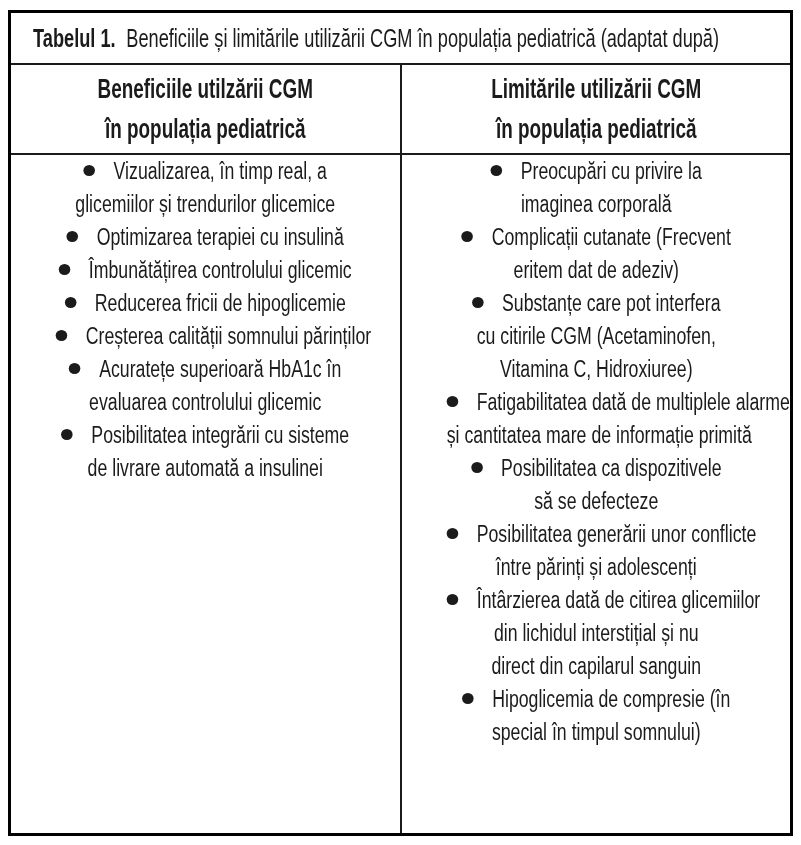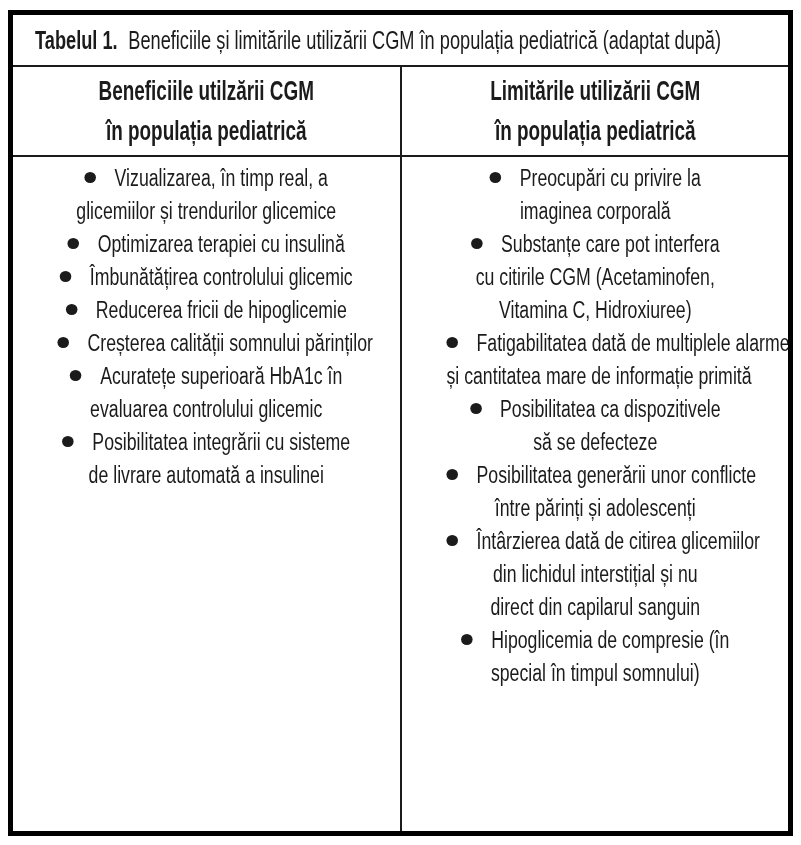--- a/index.html
+++ b/index.html
@@ -11,21 +11,21 @@
     font-family: "Liberation Sans", "DejaVu Sans", sans-serif;
     color: #1b1b1b;
     overflow: hidden;
   }
   .table {
     position: absolute;
     left: 8px;
     top: 10px;
     width: 785px;
     height: 826px;
-    border: 5px solid #000000;
+    border: 3px solid #000000;
     box-sizing: border-box;
     background: #ffffff;
     display: flex;
     flex-direction: column;
   }
   .title-row {
     height: 50px;
     border-bottom: 2px solid #1b1b1b;
     display: flex;
     align-items: center;
@@ -64,21 +64,20 @@
     transform: scaleX(0.70);
     transform-origin: 50% 50%;
   }
 
   .body-row {
     flex: 1 1 auto;
     display: flex;
   }
   .body-cell {
     flex: 1 1 50%;
-    padding-top: 5px;
     overflow: hidden;
   }
   .body-cell.left { border-right: 2px solid #1b1b1b; }
 
   .item { margin: 0; }
   .bline {
     white-space: nowrap;
     text-align: center;
     font-size: 23px;
     line-height: 33px;
@@ -146,20 +145,24 @@
           <div class="bline"><span class="bullet"></span>Posibilitatea integrării cu sisteme</div>
           <div class="bline">de livrare automată a insulinei</div>
         </div>
       </div>
     <div class="body-cell right">
         <div class="item">
           <div class="bline"><span class="bullet"></span>Preocupări cu privire la</div>
           <div class="bline">imaginea corporală</div>
         </div>
         <div class="item">
+          <div class="bline"><span class="bullet"></span>Complicații cutanate (Frecvent</div>
+          <div class="bline">eritem dat de adeziv)</div>
+        </div>
+        <div class="item">
           <div class="bline"><span class="bullet"></span>Substanțe care pot interfera</div>
           <div class="bline">cu citirile CGM (Acetaminofen,</div>
           <div class="bline">Vitamina C, Hidroxiuree)</div>
         </div>
         <div class="item">
           <div class="bline"><span class="bullet"></span>Fatigabilitatea dată de multiplele alarme</div>
           <div class="bline">și cantitatea mare de informație primită</div>
         </div>
         <div class="item">
           <div class="bline"><span class="bullet"></span>Posibilitatea ca dispozitivele</div>

